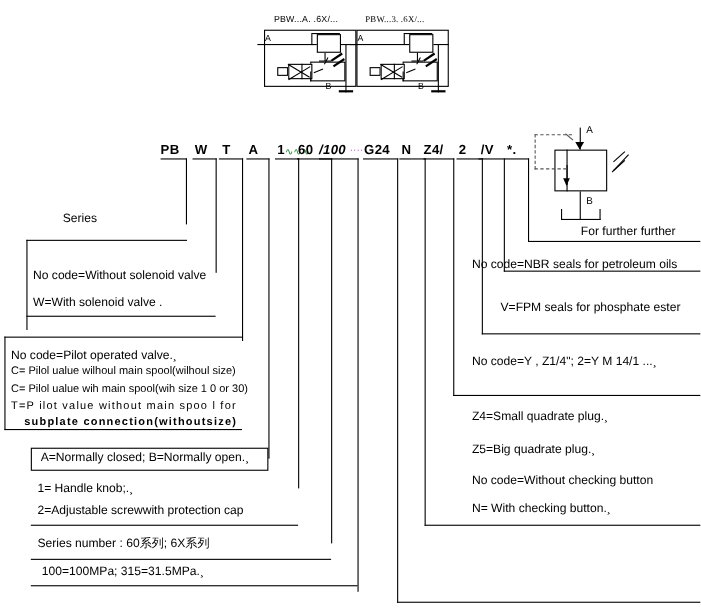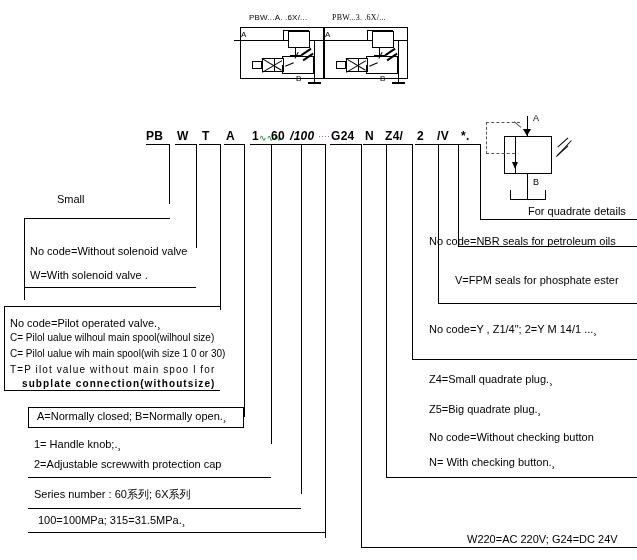--- a/index.html
+++ b/index.html
@@ -273,21 +273,21 @@
   <div class="vline" style="left:458px; top:144px; height:103px;"></div>
   <div class="hline" style="left:458px; top:246px; width:179px;"></div>
 
   <div class="hline" style="left:459px; top:144px; width:22px;"></div>
   <div class="vline" style="left:480px; top:144px; height:76px;"></div>
   <div class="hline" style="left:480px; top:219px; width:157px;"></div>
 
   <div>
     <div class="hline" style="left:24px; top:218px; width:146px;"></div>
     <div class="vline" style="left:24px; top:218px; height:82px;"></div>
-    <div class="txt" style="left:57px; top:194px; font-size:11px;">Small</div>
+    <div class="txt" style="left:57px; top:194px; font-size:11px;">Series</div>
   </div>
 
   <div>
     <div class="hline" style="left:24px; top:287px; width:172px;"></div>
     <div class="txt" style="left:30px; top:246px; font-size:11px;">No code=Without solenoid valve</div>
     <div class="txt" style="left:30px; top:270px; font-size:11px;">W=With solenoid valve .</div>
   </div>
 
   <div>
     <div class="vline" style="left:4px; top:306px; height:85px;"></div>
@@ -314,34 +314,33 @@
   <div>
     <div class="hline" style="left:28px; top:508px; width:273px;"></div>
     <div class="txt" style="left:34px; top:489px; font-size:11px;">Series number : 60系列; 6X系列</div>
   </div>
 
   <div>
     <div class="hline" style="left:28px; top:532px; width:297px;"></div>
     <div class="txt" style="left:38px; top:515px; font-size:11px;">100=100MPa; 315=31.5MPa.¸</div>
   </div>
 
-  <div class="txt" style="left:528px; top:206px; font-size:11px;">For quadrate details</div>
+  <div class="txt" style="left:528px; top:206px; font-size:11px;">For further further</div>
 
   <div>
     <div class="txt" style="left:429px; top:236px; font-size:11px;">No code=NBR seals for petroleum oils</div>
     <div class="txt" style="left:455px; top:275px; font-size:11px;">V=FPM seals for phosphate ester</div>
   </div>
 
   <div class="txt" style="left:429px; top:324px; font-size:11px;">No code=Y , Z1/4"; 2=Y M 14/1 ...¸</div>
 
   <div>
     <div class="txt" style="left:429px; top:374px; font-size:11px;">Z4=Small quadrate plug.¸</div>
     <div class="txt" style="left:429px; top:404px; font-size:11px;">Z5=Big quadrate plug.¸</div>
   </div>
 
   <div>
     <div class="txt" style="left:429px; top:432px; font-size:11px;">No code=Without checking button</div>
     <div class="txt" style="left:429px; top:457px; font-size:11px;">N= With checking button.¸</div>
   </div>
 
-  <div class="txt" style="left:467px; top:534px; font-size:11px;">W220=AC 220V; G24=DC 24V</div>
 
 </div>
 
 </body></html>

